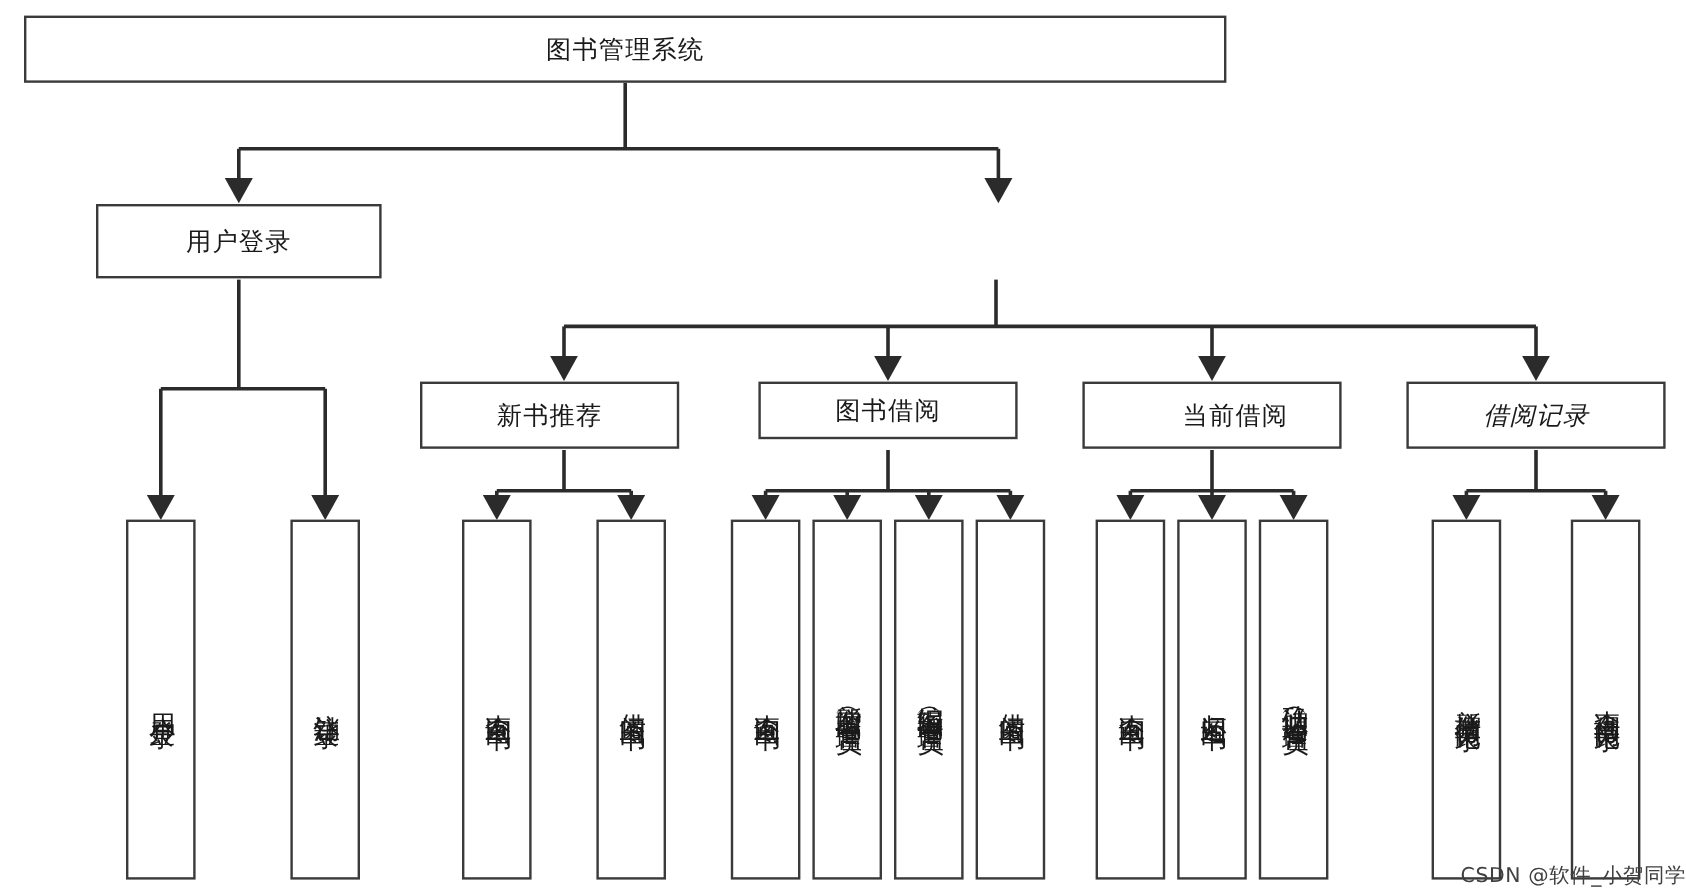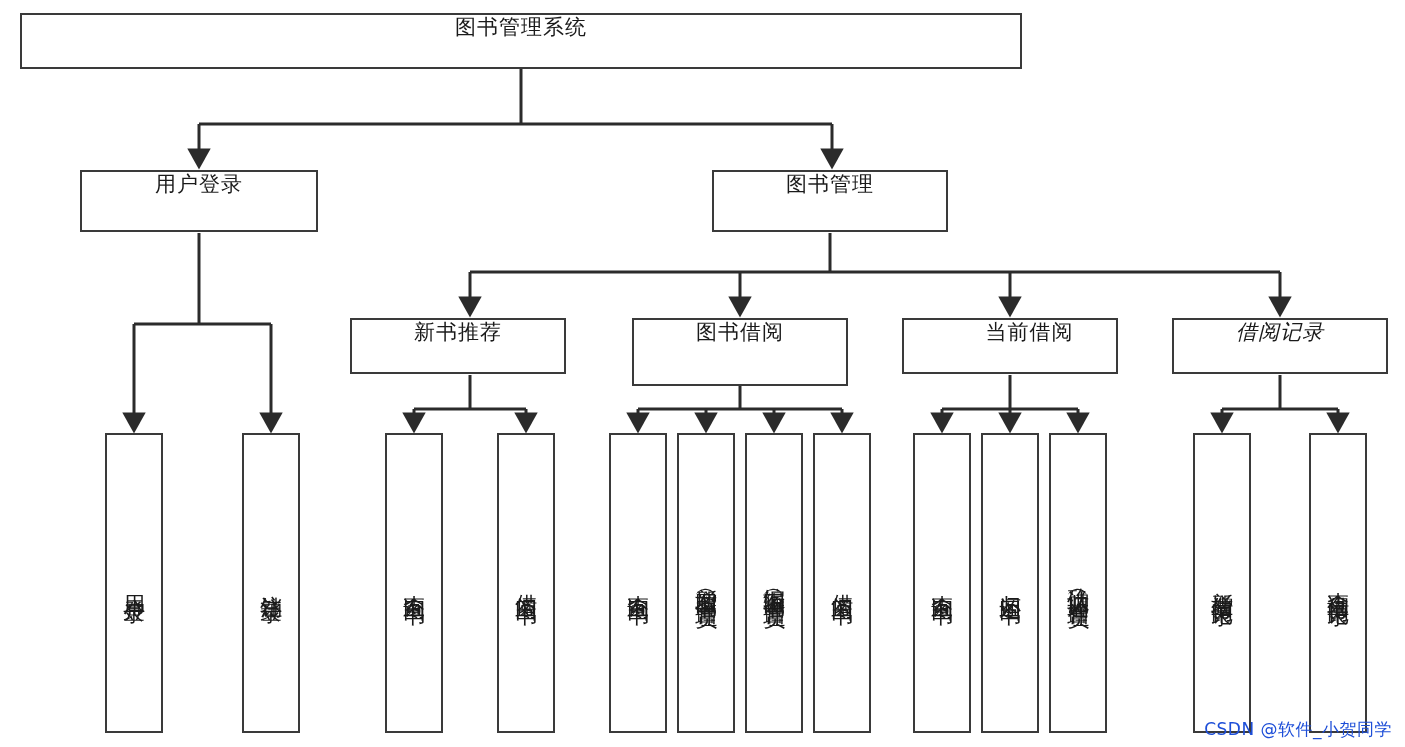--- a/index.html
+++ b/index.html
@@ -26,20 +26,21 @@
     width: 1405px;
     height: 747px;
     pointer-events: none;
   }
   .node {
     position: absolute;
     box-sizing: border-box;
     background: #ffffff;
     border: 2.5px solid #3a3a3a;
     display: flex;
+    align-items: center;
     justify-content: center;
     z-index: 2;
   }
   .node .label {
     font-size: 21px;
     line-height: 1.15;
     letter-spacing: 1px;
     color: #1a1a1a;
     white-space: nowrap;
     text-align: center;
@@ -53,24 +54,24 @@
     writing-mode: vertical-rl;
     text-orientation: upright;
     font-size: 22px;
     line-height: 1.12;
     letter-spacing: 3px;
     white-space: normal;
     max-height: 100%;
   }
   #watermark {
     position: absolute;
-    right: 13px;
+    right: 0;
     bottom: 6px;
     font-size: 17px;
-    color: #1d4ed8;
+    color: #404040;
     letter-spacing: 0.5px;
     z-index: 5;
     white-space: nowrap;
   }
 </style>
 </head>
 <body>
 
 <div id="canvas">
 
@@ -124,28 +125,25 @@
     </g>
   </svg>
 
   <div class="node" style="left:20px; top:13px; width:1002px; height:56px;">
     <span class="label">图书管理系统</span>
   </div>
 
   <div class="node" style="left:80px; top:170px; width:238px; height:62px;">
     <span class="label">用户登录</span>
   </div>
-  <div class="node" style="left:712px; top:170px; width:236px; height:62px;">
-    <span class="label">图书管理</span>
-  </div>
 
   <div class="node" style="left:350px; top:318px; width:216px; height:56px;">
     <span class="label">新书推荐</span>
   </div>
-  <div class="node" style="left:632px; top:318px; width:216px; height:68px;">
+  <div class="node" style="left:632px; top:318px; width:216px; height:48px;">
     <span class="label">图书借阅</span>
   </div>
   <div class="node" style="left:902px; top:318px; width:216px; height:56px;padding-left:39px;">
     <span class="label">当前借阅</span>
   </div>
   <div class="node" style="left:1172px; top:318px; width:216px; height:56px;font-style:italic;">
     <span class="label">借阅记录</span>
   </div>
 
   <div class="node leaf" style="left:105px; top:433px; width:58px; height:300px;">

